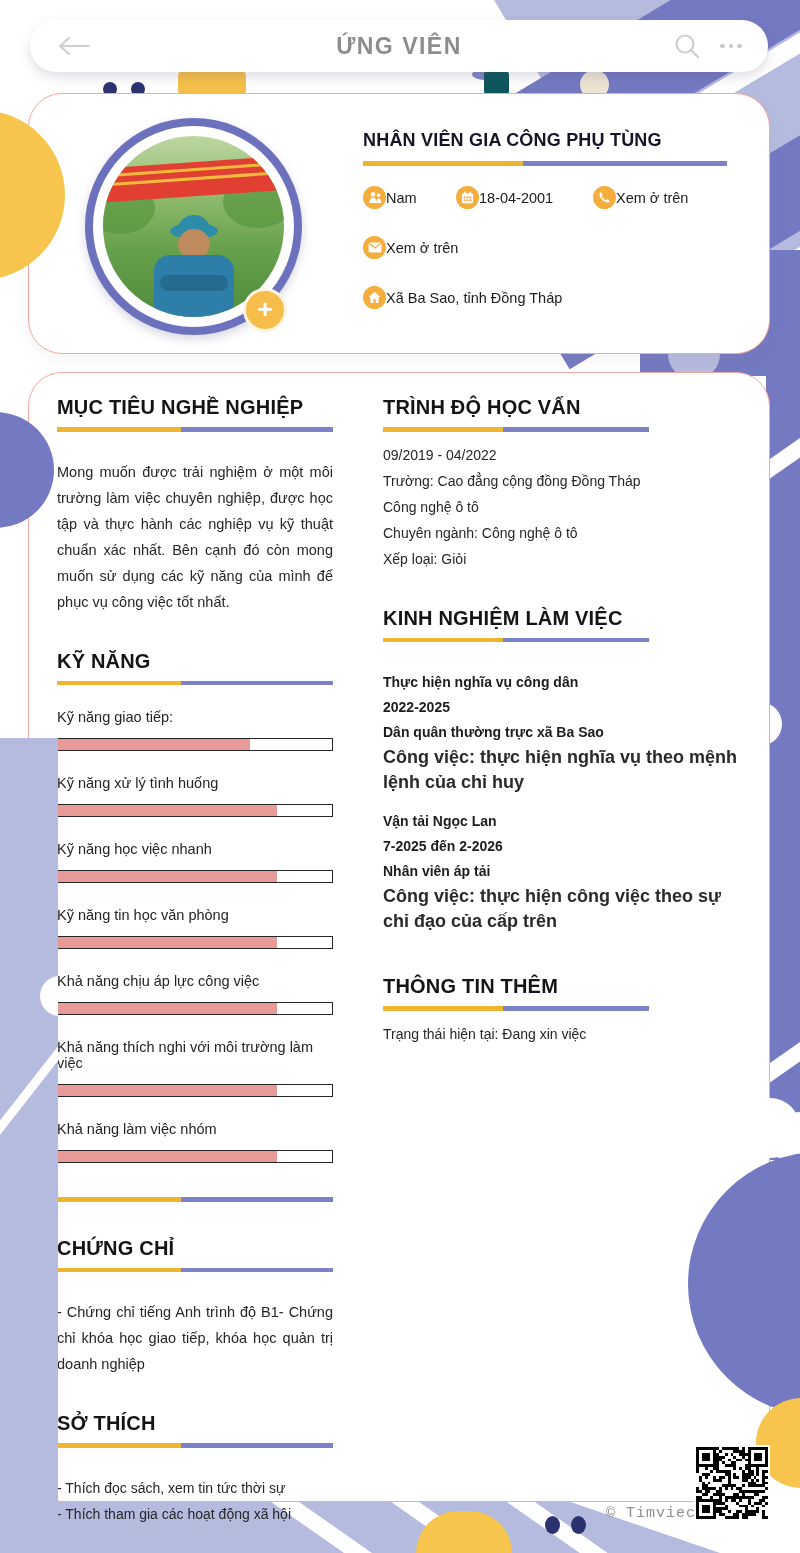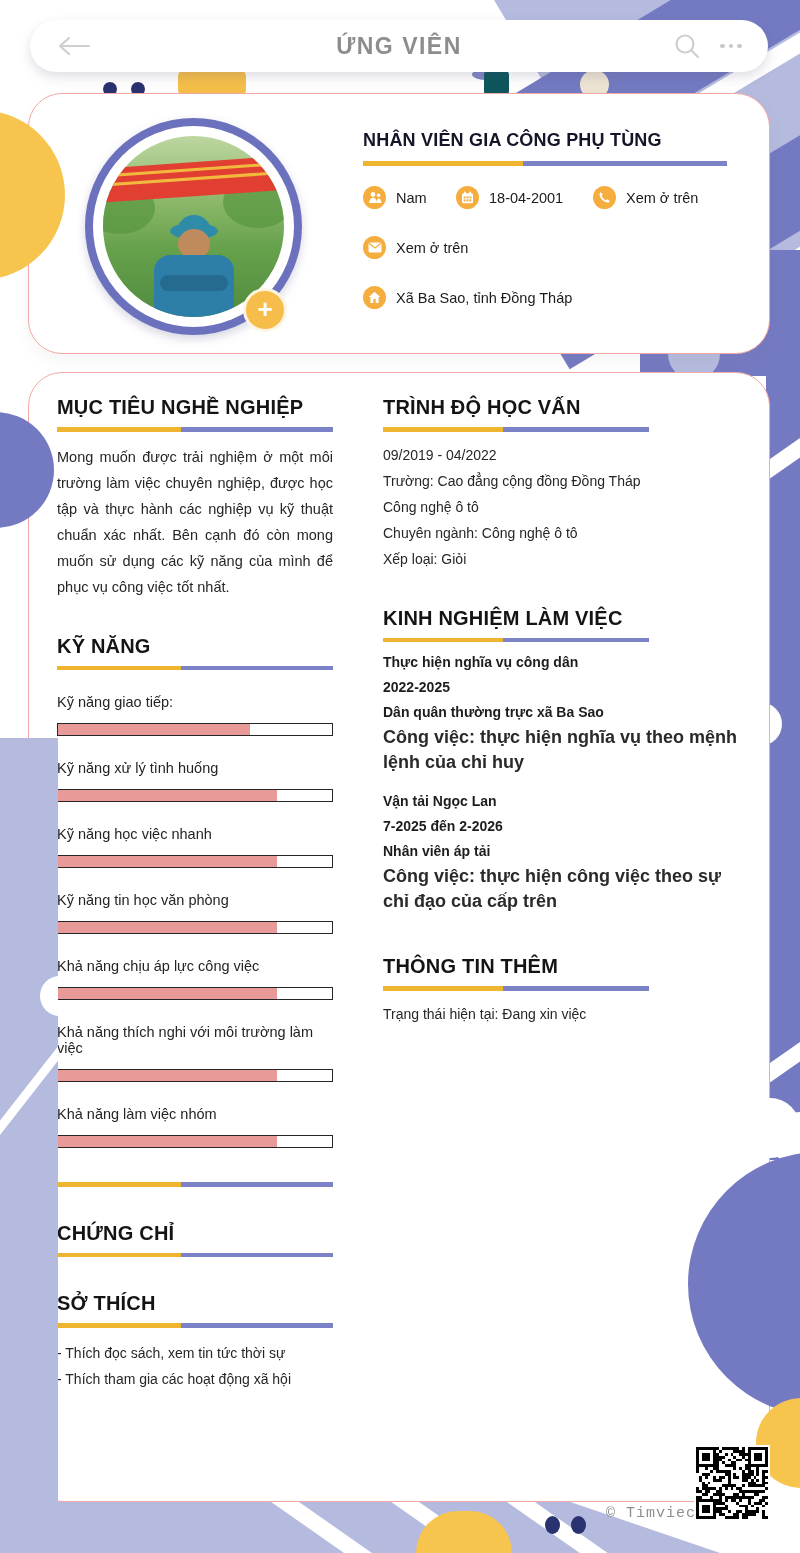--- a/index.html
+++ b/index.html
@@ -93,33 +93,33 @@
   
   .pr-info{position:absolute;left:334px;top:36px;width:364px;}
   .pr-title{font-size:18px;font-weight:800;color:#15152a;letter-spacing:.2px;}
   .rule{display:flex;height:5px;margin-top:10px;}
   .rule .y{background:#f0b52f;width:44%;}
   .rule .p{background:#7b82c6;width:56%;}
   .pr-row{position:relative;height:26px;}
   .pr-row1{margin-top:20px;}
   .pr-row2{margin-top:24px;}
   .pr-row3{margin-top:24px;}
-  .pr-item{position:absolute;display:flex;align-items:center;gap:10px;}
+  .pr-item{position:absolute;display:flex;align-items:center;}
   .badge{width:23px;height:23px;border-radius:50%;background:#f5ad3d;display:flex;align-items:center;justify-content:center;flex:0 0 23px;}
   .pr-text{font-size:14.5px;color:#1c1c1c;}
   
   .main-inner{display:flex;padding:22px 28px 0 28px;gap:50px;}
   .col-left{width:276px;flex:0 0 276px;}
   .col-right{width:356px;flex:0 0 356px;}
   h2.sec{margin:0;font-size:20px;font-weight:800;color:#141414;line-height:24px;letter-spacing:.2px;}
   .rule4{display:flex;height:4.5px;margin-top:8px;}
   .rule4 .y{background:#f0b52f;width:45%;}
   .rule4 .p{background:#7b82c6;width:55%;}
   .rule4.narrow{width:266px;}
-  .para{margin-top:12px;font-size:14.5px;line-height:26px;color:#262626;text-align:justify;}
+  .para{margin-top:27px;font-size:14.5px;line-height:26px;color:#262626;text-align:justify;}
   .sec-block{margin-top:34px;}
   .skill{margin-top:24px;}
   .skill-label{font-size:14.5px;color:#242424;}
   .bar{margin-top:13px;height:11px;border:1.5px solid #262626;background:#fff;}
   .bar-fill{height:100%;background:#e89a98;}
   .edu-line{font-size:14px;line-height:26px;color:#262626;}
   .xp-line{font-size:14px;line-height:25px;color:#1d1d1d;font-weight:700;}
   .xp-desc{font-size:18px;line-height:25px;color:#2a2a2a;font-weight:700;}
   .xp-entry2{margin-top:14px;}
   .hobby{font-size:14px;line-height:26px;color:#262626;}
@@ -349,20 +349,21 @@
             <span class="p"></span>
           </div>
       </section>
 
       <section class="sec-block">
         <h2 class="sec">CHỨNG CHỈ</h2>
         <div class="rule4">
             <span class="y"></span>
             <span class="p"></span>
           </div>
+        <p class="para">- Chứng chỉ tiếng Anh trình độ B1- Chứng chỉ khóa học giao tiếp, khóa học quản trị doanh nghiệp</p>
       </section>
 
       <section class="sec-block">
         <h2 class="sec">SỞ THÍCH</h2>
         <div class="rule4">
             <span class="y"></span>
             <span class="p"></span>
           </div>
         <div class="para" style="text-align:left;">
           <div class="hobby">- Thích đọc sách, xem tin tức thời sự</div>
@@ -387,21 +388,21 @@
           <div class="edu-line">Xếp loại: Giỏi</div>
         </div>
       </section>
 
       <section class="sec-block">
         <h2 class="sec">KINH NGHIỆM LÀM VIỆC</h2>
         <div class="rule4 narrow">
             <span class="y"></span>
             <span class="p"></span>
           </div>
-        <div style="margin-top:8px;">
+        <div style="margin-top:28px;">
           <div class="xp-line">Thực hiện nghĩa vụ công dân</div>
           <div class="xp-line">2022-2025</div>
           <div class="xp-line">Dân quân thường trực xã Ba Sao</div>
           <div class="xp-desc">Công việc: thực hiện nghĩa vụ theo mệnh lệnh của chỉ huy</div>
         </div>
         <div class="xp-entry2">
           <div class="xp-line">Vận tải Ngọc Lan</div>
           <div class="xp-line">7-2025 đến 2-2026</div>
           <div class="xp-line">Nhân viên áp tải</div>
           <div class="xp-desc">Công việc: thực hiện công việc theo sự chỉ đạo của cấp trên</div>

